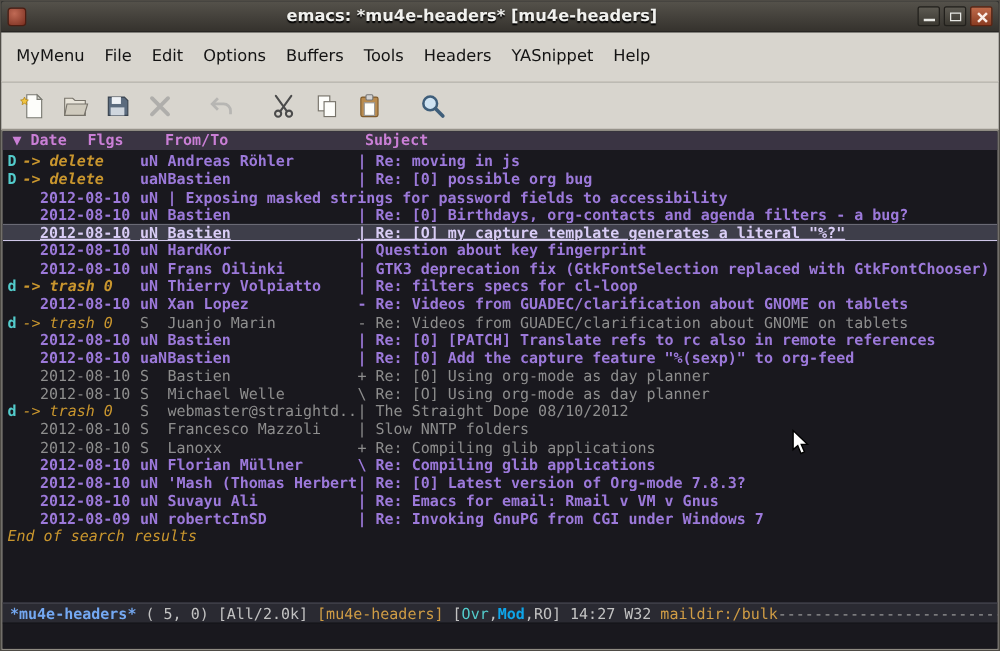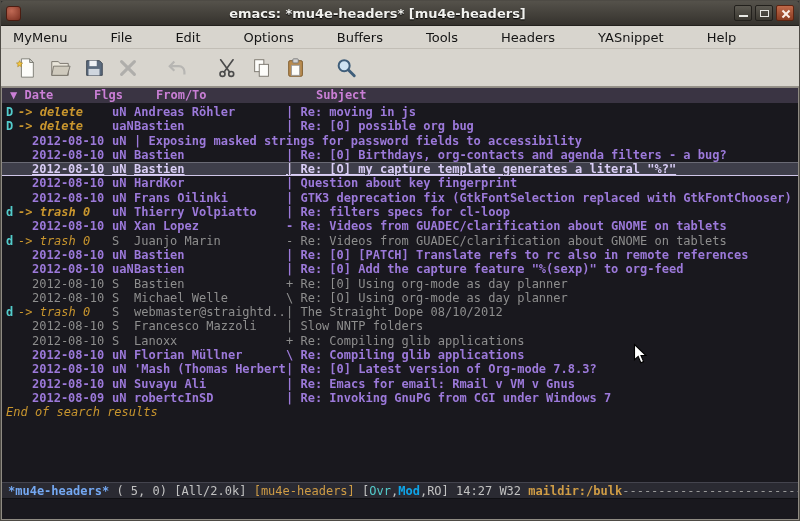--- a/index.html
+++ b/index.html
@@ -21,40 +21,40 @@
   .win-btns { display:flex; gap:3px; flex:none; }
   .win-btn { width:18px; height:16px; border-radius:2px; position:relative;
              background:linear-gradient(#5c5951,#3b3831); border:1px solid #22201c; }
   .win-btn.close { background:linear-gradient(#c06a4a,#8a3c22); border-color:#5c2412; }
   .glyph-min { position:absolute; left:4px; bottom:3px; width:9px; height:2px; background:#e8e8e4; }
   .glyph-max { position:absolute; left:4px; top:4px; width:9px; height:7px; border:1.5px solid #e8e8e4; }
   .glyph-x1,.glyph-x2 { position:absolute; left:8px; top:3px; width:2px; height:10px; background:#fbeee8; }
   .glyph-x1 { transform:rotate(45deg); } .glyph-x2 { transform:rotate(-45deg); }
 
   
-  .menubar { height:23px; background:#d8d5ce; display:flex; align-items:center;
+  .menubar { height:40px; background:#d8d5ce; display:flex; align-items:center;
              padding-left:4px; flex:none; border-bottom:1px solid #c2beb6;
-             font-family:"DejaVu Sans", sans-serif; font-size:13px; color:#141414;gap:27px; }
+             font-family:"DejaVu Sans", sans-serif; font-size:13px; color:#141414; }
   .menu-item { padding:2px 8px; white-space:nowrap; }
 
   
   .toolbar { height:38px; background:#d8d5ce; display:flex; align-items:center;
              padding-left:8px; flex:none; border-bottom:1px solid #96928a; }
   .tool-btn { width:34px; height:32px; display:flex; align-items:center;
               justify-content:center; border-radius:3px; flex:none; }
   .tool-btn.disabled svg { opacity:.55; }
   .tool-sep { width:16px; flex:none; }
 
   
   .frame-body { flex:1; display:flex; flex-direction:column; overflow:hidden;
                 border:1px solid #8f8b83; background:#19181e; }
 
   .header-line { height:15px; flex:none; background:#3a3443; color:#ca7fd6;
                  font-size:12px; line-height:15px; font-weight:bold; white-space:pre; }
-  .hl-date { display:inline-block; width:92px; padding-left:8px; }
+  .hl-date { display:inline-block; width:68px; padding-left:8px; }
   .hl-flags { display:inline-block; width:48px; }
   .hl-from { display:inline-block; width:160px;margin-left:14px; }
 
   .rows { flex:1; overflow:hidden; padding-top:2px; font-size:12px; }
   .row { display:flex; height:14.3px; line-height:14.3px; white-space:pre; }
   .row span { overflow:hidden; flex:none; }
   .c-mark  { width:16px; padding-left:4px; color:#53cccc; font-weight:bold; }
   .c-date  { width:94px; }
   .row.plain .c-date { padding-left:14px; }
   .c-flags { width:22px; }
@@ -73,21 +73,21 @@
 
   
   .modeline { height:17px; flex:none; background:#2a2a32; color:#c2c2c2;
               font-size:12px; line-height:16px; padding-left:6px;
               white-space:pre; overflow:hidden;
               border-top:1px solid #44444e; border-bottom:1px solid #101014; }
   .ml-buf { color:#74a8f2; font-weight:bold; }
   .ml-mode { color:#cf9c45; }
   .ml-ovr { color:#53cccc; }
   .ml-mod { color:#0ea5e9; font-weight:bold; }
-  .ml-maildir { color:#cf9c45; font-weight:bold; }
+  .ml-maildir { color:#cf9c45; font-weight:normal; }
   .ml-dashes { color:#9a9a9a; }
 
   .minibuffer { height:20px; flex:none; background:#19181e; }
 
   .mouse-cursor { position:absolute; left:632px; top:342px; z-index:50; pointer-events:none; }
 </style>
 </head>
 <body>
 
 <div class="window">

